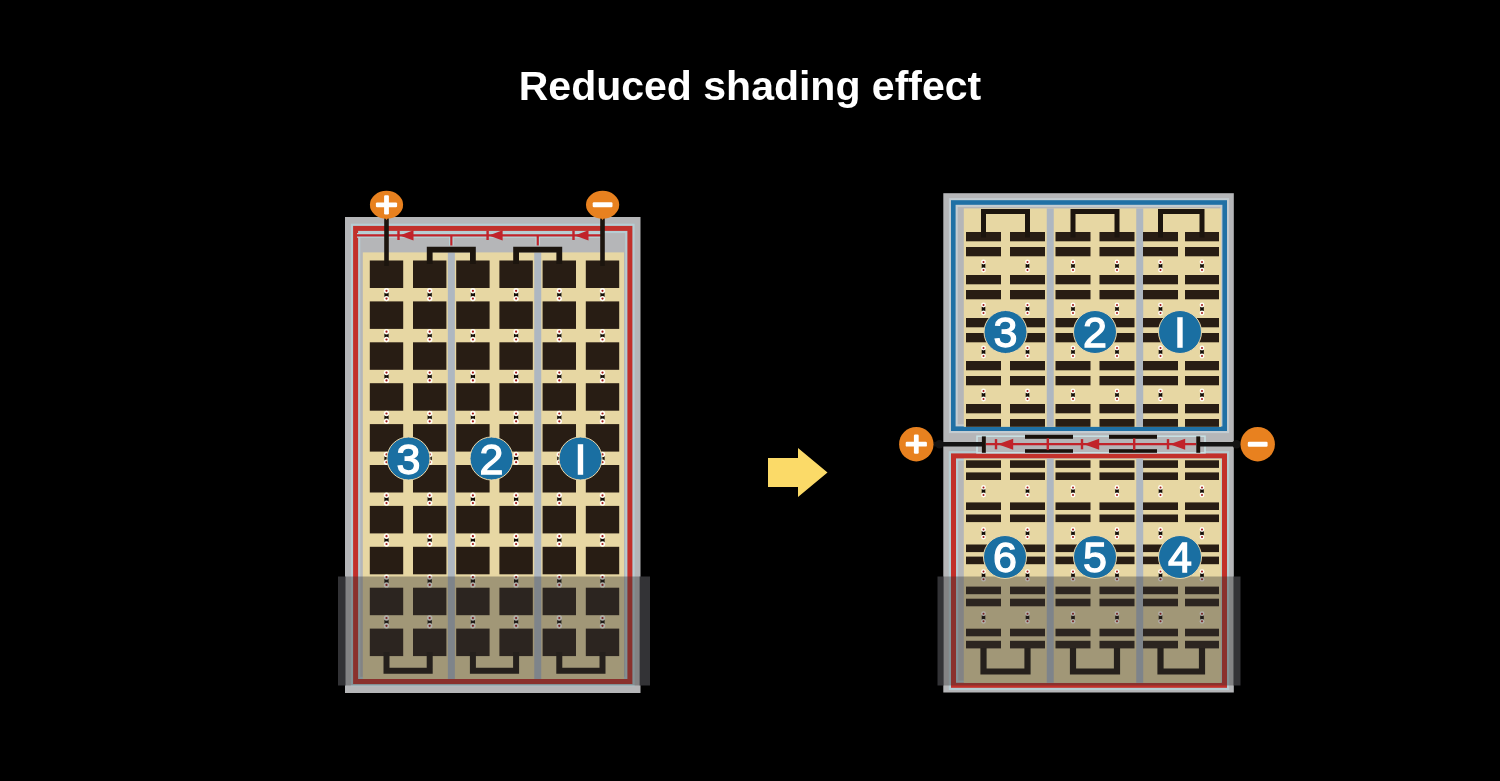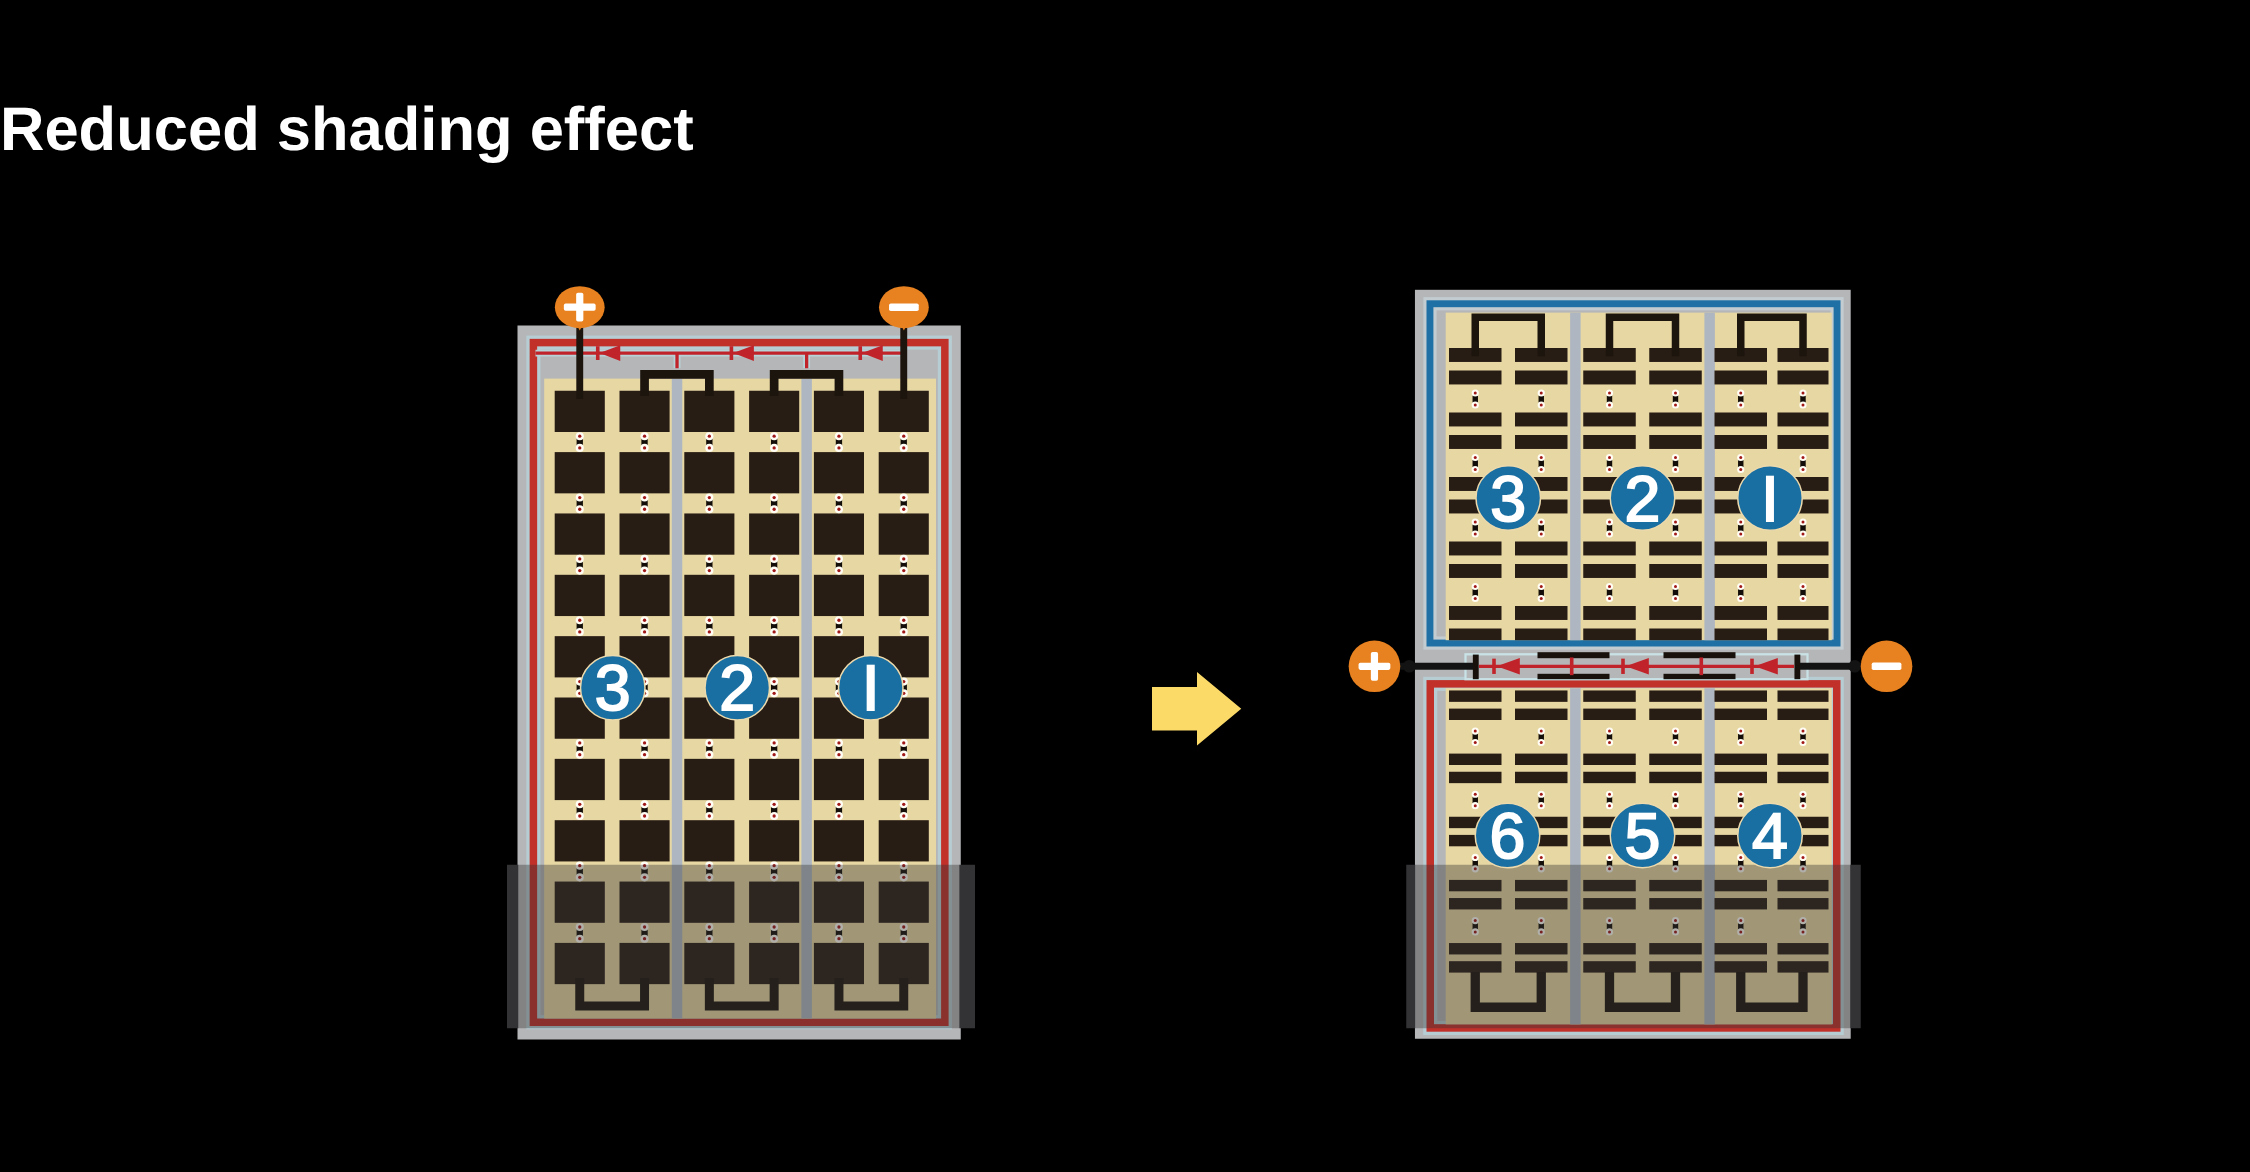--- a/index.html
+++ b/index.html
@@ -1,17 +1,17 @@
 <!DOCTYPE html>
 <html><head>
 <meta charset="utf-8">
 <style>
 html,body{margin:0;padding:0;background:#000;}
 .page{position:relative;width:1500px;height:781px;background:#000000;overflow:hidden;font-family:"Liberation Sans",sans-serif;}
-.title{position:absolute;left:0;top:63px;width:100%;color:#fff;font-size:41px;font-weight:bold;letter-spacing:0px;}
+.title{position:absolute;left:0;top:63px;width:100%;text-align:center;color:#fff;font-size:41px;font-weight:bold;letter-spacing:0px;}
 </style>
 </head>
 <body>
 <div class="page">
 
 <div class="title">Reduced shading effect</div>
 
 <svg width="1500" height="781" viewBox="0 0 1500 781" style="position:absolute;left:0;top:0;">
 
 <rect x="345.0" y="217.0" width="295.5" height="476.0" fill="#b5b6b8"></rect>

